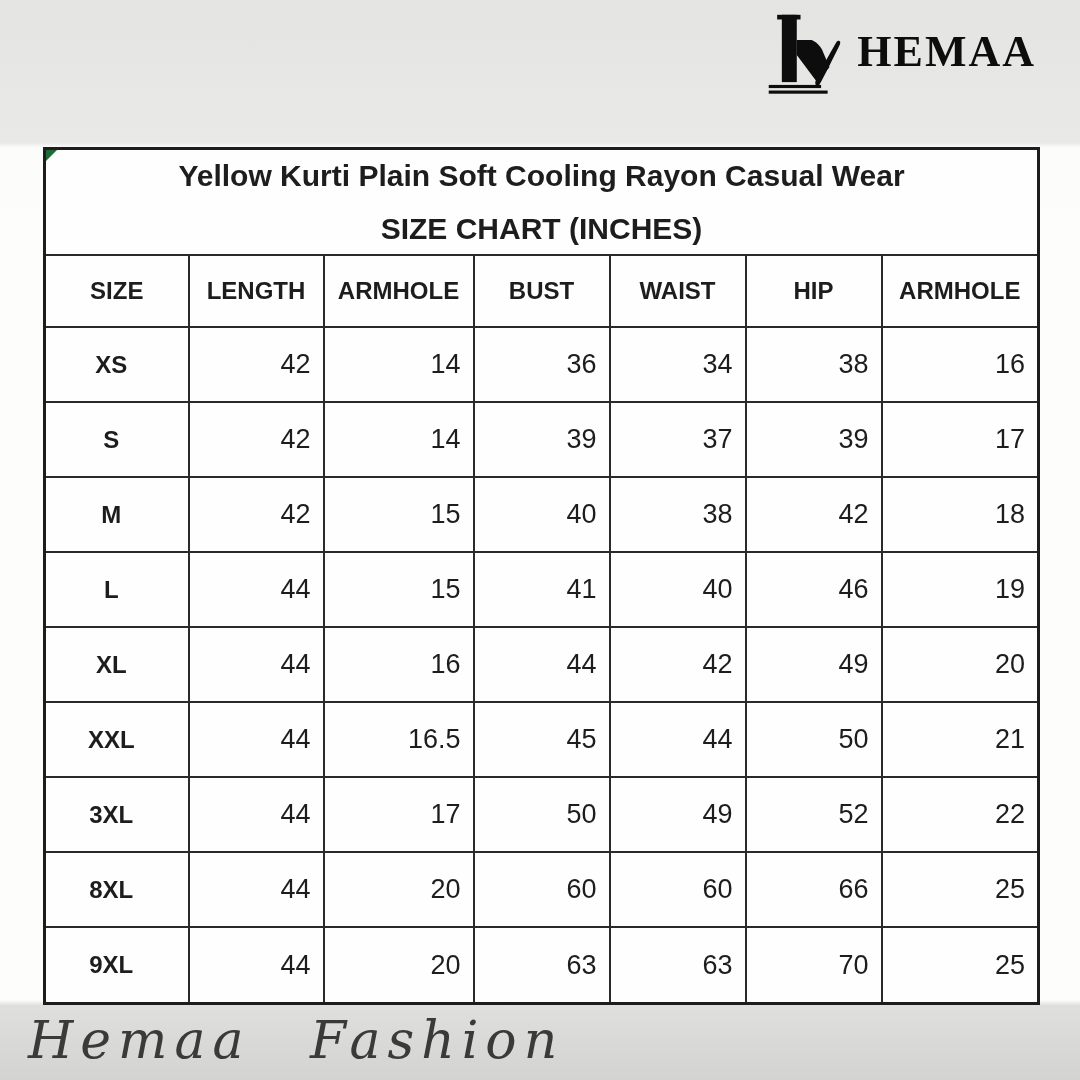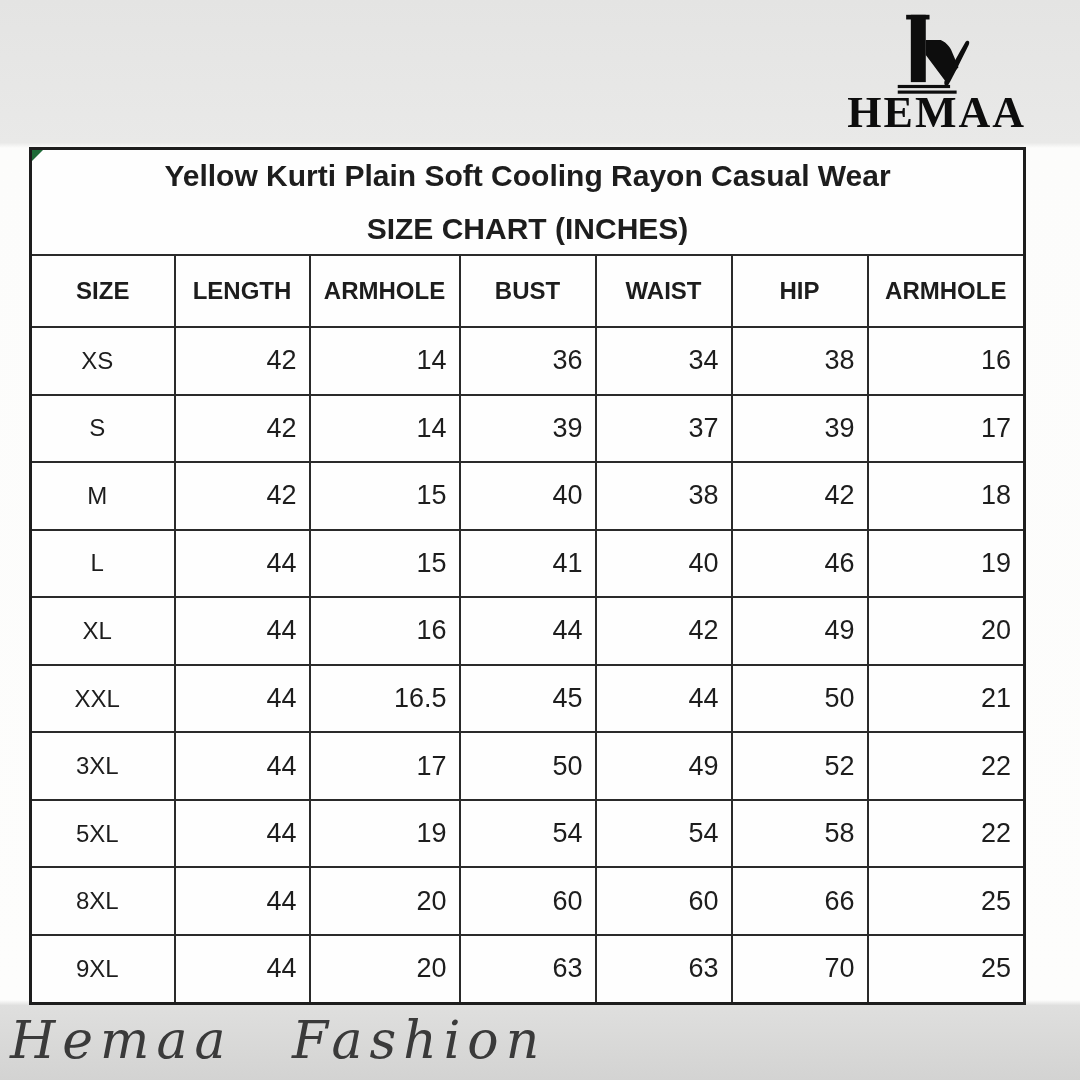--- a/index.html
+++ b/index.html
@@ -11,32 +11,32 @@
     position:relative; width:1080px; height:1080px; overflow:hidden;
     background: linear-gradient(180deg,
       #e4e4e3 0%, #e9e9e8 13.2%,
       #fcfcfb 13.7%, #fdfdfc 92.6%,
       #dfdfde 93.1%, #d3d3d2 100%);
     color:#1d1d1d;
   }
 
   
   .logo {
-    position:absolute; top:12px; right:54px;
-    display:flex; flex-direction:column; align-items:center;
+    position:absolute; top:12px; right:44px;
+    display:flex; flex-direction:row; align-items:center;
   }
   .logo svg { width:98px; height:86px; display:block; }
   .brand-name {
     font-family:"Liberation Serif", serif;
     font-weight:700; font-size:44px; letter-spacing:2px;
     line-height:1; color:#0d0d0d; margin-top:-7px;
   }
 
   
-  .sheet { position:absolute; left:29px; top:147px; width:967px; height:858px; }
+  .sheet { position:absolute; left:43px; top:147px; width:967px; height:858px; }
   .green-corner {
     position:absolute; left:3px; top:3px; z-index:2;
     width:0; height:0;
     border-top:11px solid #1f6b38;
     border-right:11px solid transparent;
   }
   table {
     width:994px; height:858px; table-layout:fixed;
     border-collapse:collapse; background:#fefefe;
     border:3px solid #1d1d1d;
@@ -47,26 +47,26 @@
   .title-line2 { margin-top:20px; }
   #header-row th {
     height:68px; font-size:24px; font-weight:700;
     text-align:center; vertical-align:middle;border-radius:20px;
   }
   tbody td {
     font-size:27px; font-weight:400;
     text-align:right; padding-right:12px; vertical-align:middle;
   }
   tbody td:first-child {
-    font-size:24px; font-weight:400; text-align:center; padding-right:12px;
+    font-size:24px; font-weight:700; text-align:center; padding-right:12px;
   }
 
   
   .footer {
-    position:absolute; left:10px; top:1010px;
+    position:absolute; left:28px; top:1010px;
     font-family:"DejaVu Serif", serif; font-style:italic;
     font-size:52px; letter-spacing:7px; word-spacing:36px;
     color:#3a3a3a; white-space:nowrap;
   }
 </style>
 </head>
 <body>
 
 <div class="canvas">
 
@@ -169,29 +169,20 @@
           <tr>
             <td>3XL</td>
             <td>44</td>
             <td>17</td>
             <td>50</td>
             <td>49</td>
             <td>52</td>
             <td>22</td>
           </tr>
           <tr>
-            <td>5XL</td>
-            <td>44</td>
-            <td>19</td>
-            <td>54</td>
-            <td>54</td>
-            <td>58</td>
-            <td>22</td>
-          </tr>
-          <tr>
             <td>8XL</td>
             <td>44</td>
             <td>20</td>
             <td>60</td>
             <td>60</td>
             <td>66</td>
             <td>25</td>
           </tr>
           <tr>
             <td>9XL</td>

